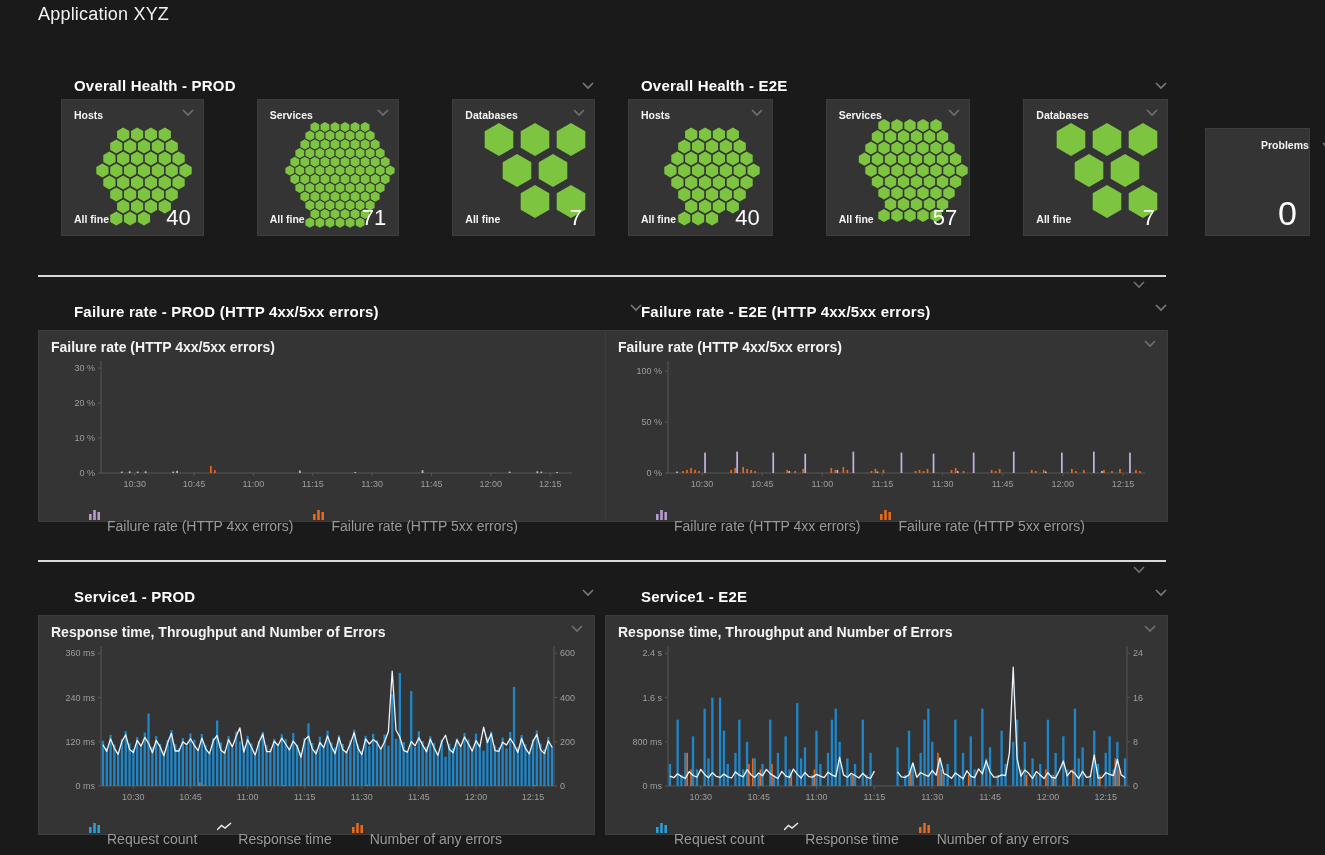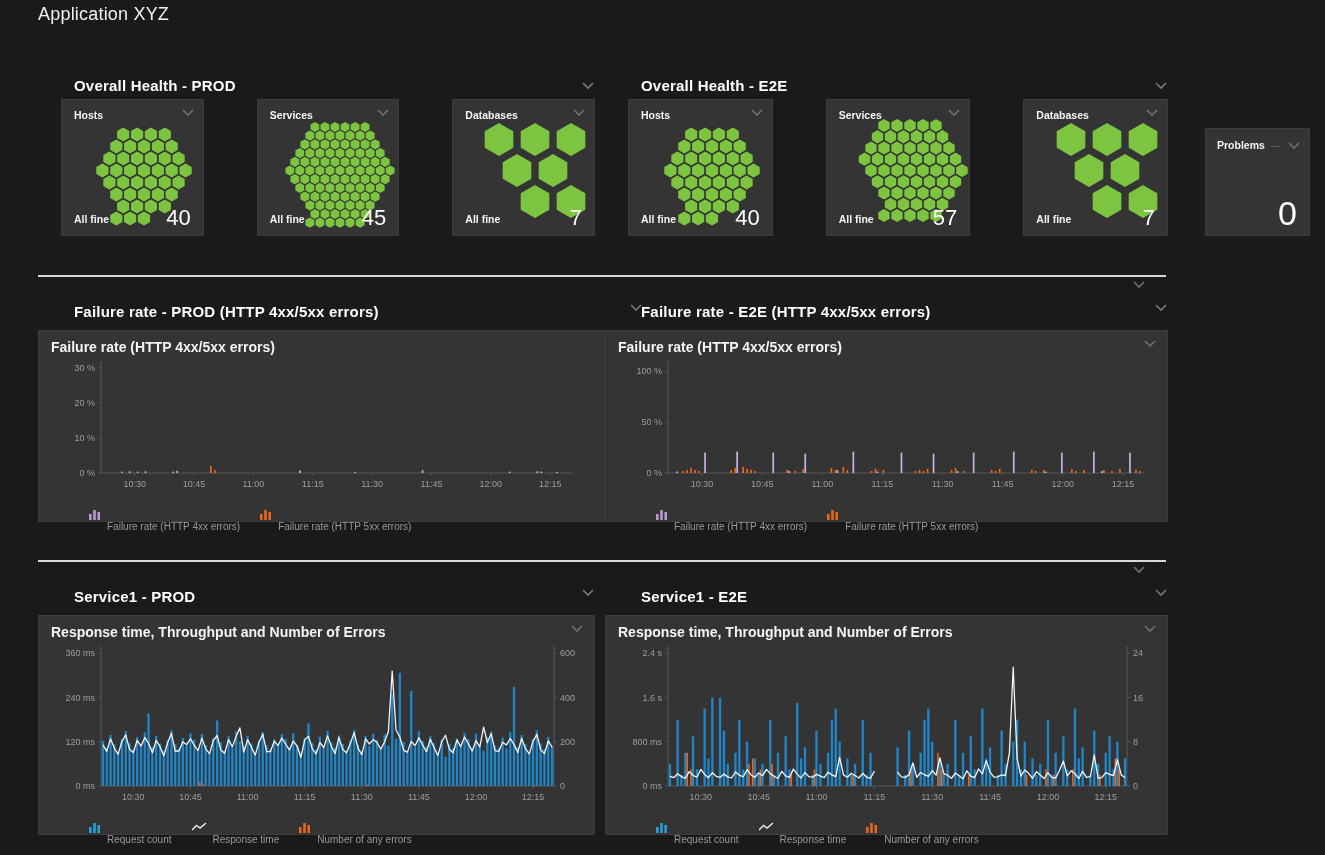--- a/index.html
+++ b/index.html
@@ -17,34 +17,34 @@
   .tile-row { display:flex; gap:30px; height:137px; }
   .htile { flex:1; position:relative; background:#343434; border:1px solid #3d3d3d;margin-left:23px; }
   .htile-label { position:absolute; left:12px; top:9px; font-size:10.5px; font-weight:700; color:#f5f5f5; }
   .htile-chev { position:absolute; right:8px; top:8px; }
   .hexwrap { position:absolute; inset:0; }
   .htile-status { position:absolute; left:12px; bottom:10px; font-size:10.5px; font-weight:700; color:#f5f5f5; }
   .htile-count { position:absolute; right:12px; bottom:4px; font-size:22px; font-weight:300; color:#fff; }
 
   .problems-tile { position:absolute; left:1205px; top:128px; width:105px; height:108px; background:#343434; border:1px solid #3d3d3d; }
   .problems-head { display:flex; align-items:center; gap:6px; padding:10px 8px 0 11px; }
-  .problems-label { font-size:10.5px; font-weight:700; color:#f5f5f5; flex:none; }
+  .problems-label { font-size:10.5px; font-weight:700; color:#f5f5f5; flex:none;margin-left:44px; }
   .problems-dash { flex:1; height:1px; background:#5d5d5d; margin-top:2px; }
   .problems-count { position:absolute; right:12px; bottom:2px; font-size:34px; font-weight:200; color:#fff; }
 
   .divider { position:absolute; left:38px; width:1128px; height:2px; background:#d9d9d9; }
   .div-chev { position:absolute; left:1132px; }
 
   .chart-tile { width:100%; background:#343434; border:1px solid #3d3d3d; display:flex; flex-direction:column; }
   .tile-head { display:flex; justify-content:space-between; align-items:flex-start; padding:8px 10px 0 12px; }
   .tile-title { font-size:14px; font-weight:700; color:#f5f5f5; }
   .chart-body { flex:1; position:relative; }
   .tile-legend { height:30px; display:flex; align-items:center; gap:20px; padding-left:50px; }
   .legend-item { display:flex; align-items:center; gap:6px; cursor:pointer; }
-  .legend-label { font-size:10px; color:#9a9a9a;margin-top:24px; }
+  .legend-label { font-size:14px; color:#9a9a9a;margin-top:24px; }
 
   svg text { font-family:"Liberation Sans", sans-serif; }
 </style>
 </head>
 <body>
 
 <div class="page">
   <div class="page-title">Application XYZ</div>
 
   <div class="sec" style="left:38px; top:72px; width:557px;">
@@ -207,21 +207,21 @@
                 <polygon points="82.0,117.6 86.4,120.1 86.4,125.3 82.0,127.8 77.6,125.3 77.6,120.1"></polygon>
                 <polygon points="92.0,117.6 96.5,120.1 96.5,125.3 92.0,127.8 87.6,125.3 87.6,120.1"></polygon>
                 <polygon points="102.1,117.6 106.5,120.1 106.5,125.3 102.1,127.8 97.7,125.3 97.7,120.1"></polygon>
               </g>
             </svg></div>
         <span class="htile-label">Services</span>
         <svg class="chev htile-chev" viewBox="0 0 14 9">
             <polyline points="2,2 7,7 12,2" fill="none" stroke="#6f6f6f" stroke-width="1.6"></polyline>
           </svg>
         <span class="htile-status">All fine</span>
-        <span class="htile-count">45</span>
+        <span class="htile-count">71</span>
       </div>
       <div class="htile">
         <div class="hexwrap"><svg width="164" height="135">
               <g fill="#7dc540">
                 <polygon points="46.0,23.0 60.3,31.3 60.3,47.8 46.0,56.0 31.7,47.8 31.7,31.3"></polygon>
                 <polygon points="82.0,23.0 96.3,31.3 96.3,47.8 82.0,56.0 67.7,47.8 67.7,31.3"></polygon>
                 <polygon points="118.0,23.0 132.3,31.3 132.3,47.8 118.0,56.0 103.7,47.8 103.7,31.3"></polygon>
                 <polygon points="64.0,54.0 78.3,62.3 78.3,78.8 64.0,87.0 49.7,78.8 49.7,62.3"></polygon>
                 <polygon points="100.0,54.0 114.3,62.3 114.3,78.8 100.0,87.0 85.7,78.8 85.7,62.3"></polygon>
                 <polygon points="82.0,85.0 96.3,93.3 96.3,109.8 82.0,118.0 67.7,109.8 67.7,93.3"></polygon>

